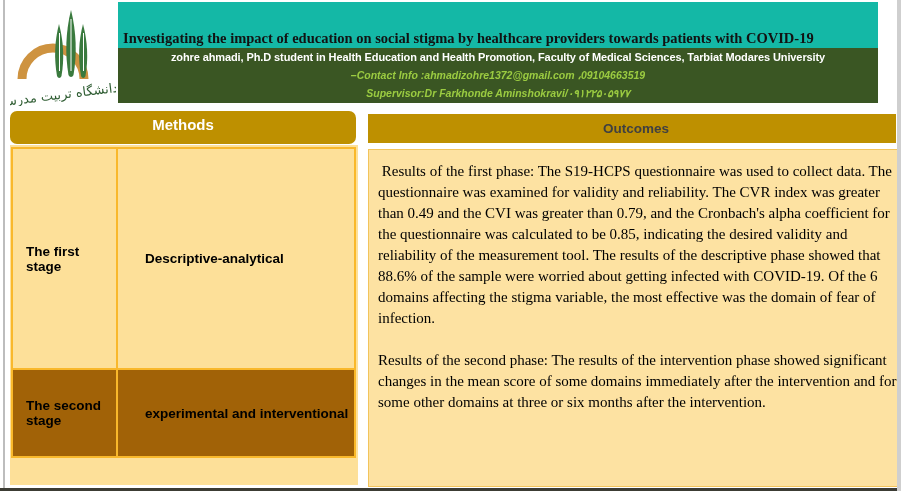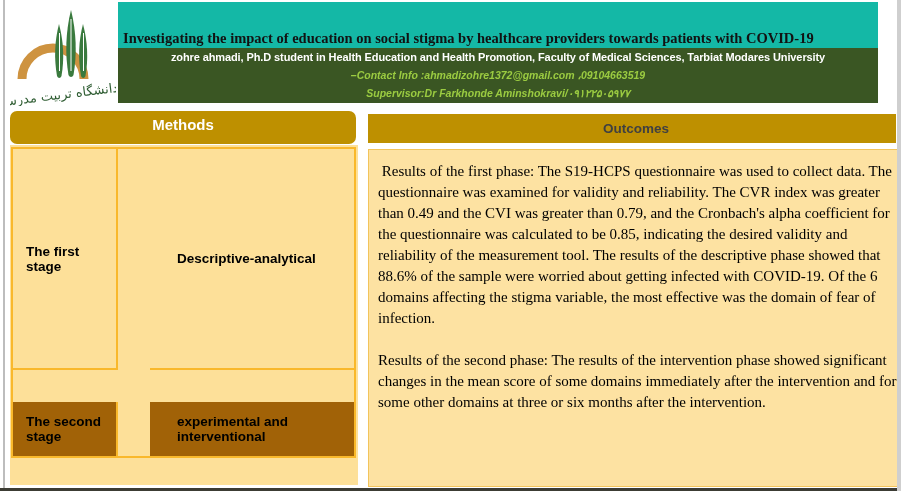--- a/index.html
+++ b/index.html
@@ -29,21 +29,21 @@
 
   
   .methods-bar {
     position:absolute; left:10px; top:111px; width:346px; height:33px; background:#be9000;
     color:#ffffff; font-weight:bold; font-size:15px; text-align:center; line-height:27px;border-radius:7px;
   }
   .methods-panel { position:absolute; left:10px; top:145px; width:348px; height:340px; background:#fde099; }
   .methods-table {
     position:absolute; left:1px; top:2px; width:345px; height:311px;
     border:2px solid #f9b82b; display:grid;
-    grid-template-columns:105px 1fr; grid-template-rows:221px 1fr;gap:32px;
+    grid-template-columns:105px 1fr; grid-template-rows:221px 1fr;
   }
   .cell { display:flex; align-items:center; font-weight:bold; font-size:13.5px; color:#000; }
   .cell.c1 { border-right:2px solid #f9b82b; padding-left:13px; }
   .cell.c2 { padding-left:27px; }
   .cell.r1 { border-bottom:2px solid #f9b82b; background:#fde099; }
   .cell.r2 { background:#a16207; }
 
   
   .outcomes-bar {
     position:absolute; left:368px; top:114px; width:528px; height:29px; background:#be9000;

